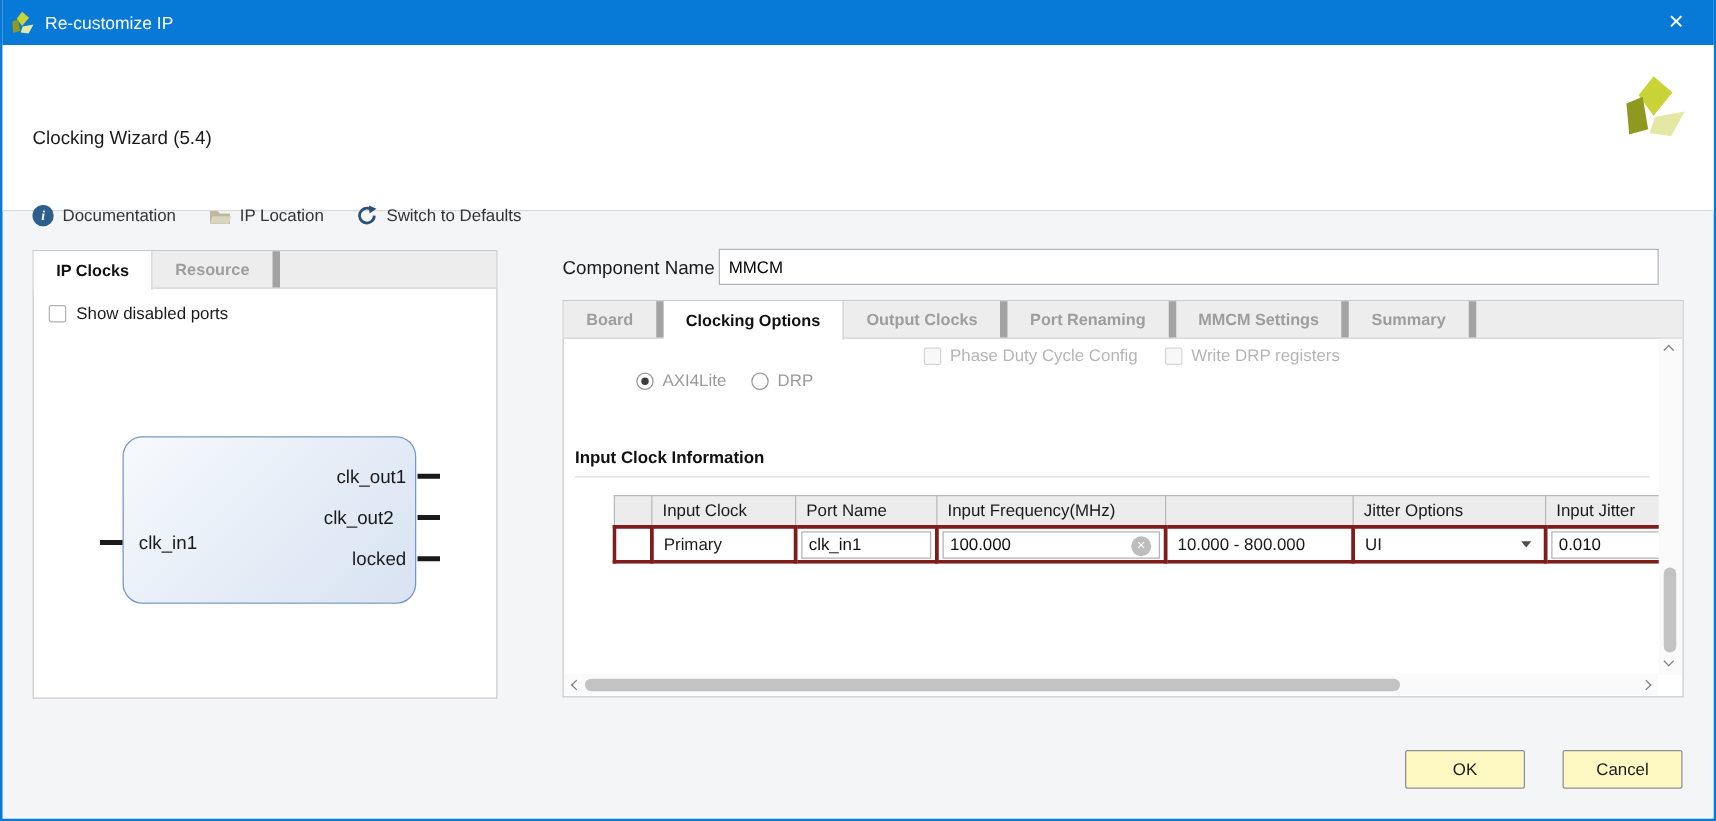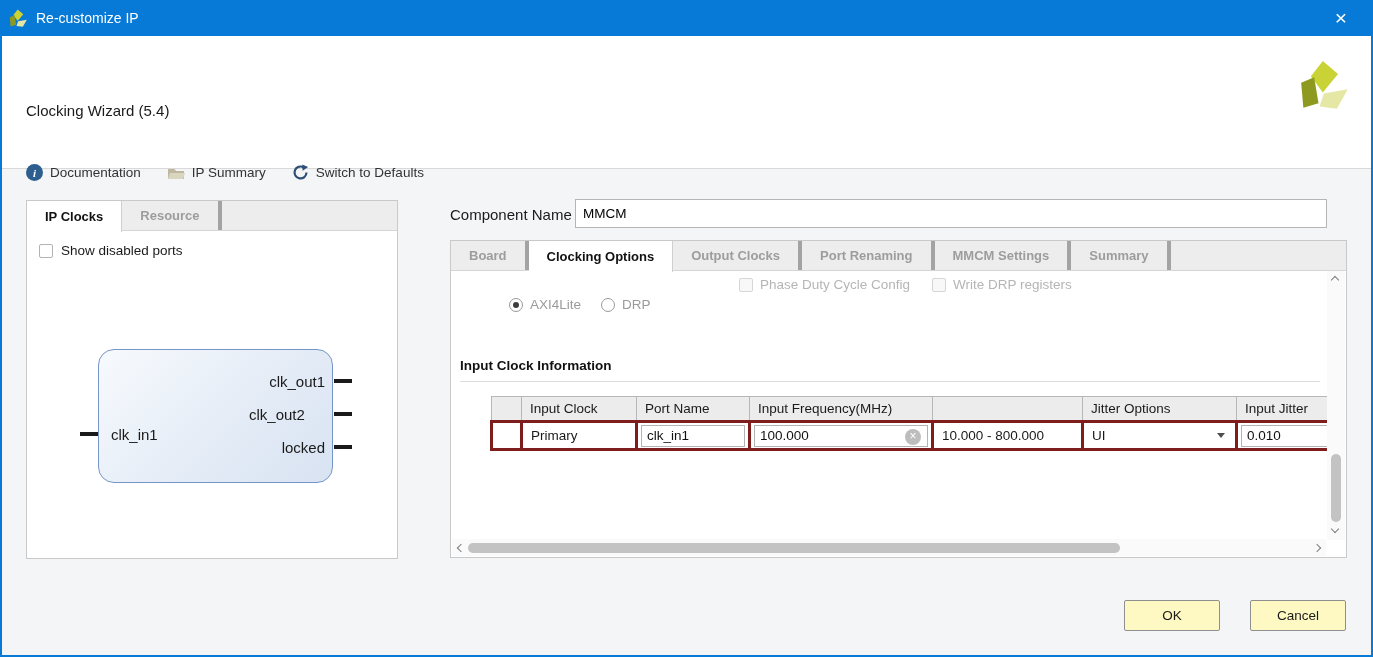--- a/index.html
+++ b/index.html
@@ -21,21 +21,21 @@
   .toolbar { position:absolute; left:24px; top:128px; display:flex; align-items:center; gap:26px; }
   .tool-item { display:flex; align-items:center; gap:7px; font-size:13.5px; color:#333; cursor:pointer; }
   .info-ic { width:17px; height:17px; border-radius:50%; background:#2d5f8e; color:#fff; font-size:11px; font-weight:bold;
              font-family:"Liberation Serif", serif; font-style:italic; display:flex; align-items:center; justify-content:center; }
 
   
   .panel { position:absolute; background:#ffffff; border:1px solid #c9c9c9; }
   .left-panel  { left:24px;  top:200px; width:372px; height:359px; }
   .tabstrip { position:absolute; top:0; left:0; right:0; height:30px; background:#ededed; border-bottom:1px solid #d6d6d6; display:flex; }
   .tab { padding:0 18px; display:flex; align-items:center; font-size:13px; font-weight:bold; color:#9d9d9d;
-         border-right:4px solid #a3a3a3; cursor:pointer; white-space:nowrap; }
+         border-right:6px solid #a3a3a3; cursor:pointer; white-space:nowrap; }
   .tab.active { background:#ffffff; color:#111; border-right:1px solid #cfcfcf; height:31px; }
 
   .cb { display:inline-block; width:14px; height:14px; border:1px solid #b3b3b3; border-radius:2px; background:#fff; flex:0 0 auto; }
   .cb.disabled { border-color:#d6d6d6; background:#f8f8f8; }
   .check-row { position:absolute; left:12px; top:42px; display:flex; align-items:center; gap:8px; font-size:13.5px; color:#1a1a1a; }
 
   
   .ip-block { position:absolute; left:71px; top:148px; width:235px; height:134px;
               background:linear-gradient(135deg,#f7fafd 0%,#e3ebf6 60%,#d8e3f2 100%);
               border:1.5px solid #7795c6; border-radius:16px; }
@@ -115,21 +115,21 @@
       <div class="tool-item">
         <span class="info-ic">i</span>
         <span>Documentation</span>
       </div>
       <div class="tool-item">
         <svg width="18" height="14" viewBox="0 0 18 14">
           <path d="M1 3 L7 3 L9 5 L17 5 L17 13 L1 13 Z" fill="#b9b49a" stroke="#9a9populate482" stroke-width="0"></path>
           <path d="M1 3 L7 3 L9 5 L17 5 L17 13 L1 13 Z" fill="#bdb89e"></path>
           <path d="M1 13 L3 7 L18 7 L16 13 Z" fill="#d9d5c0"></path>
         </svg>
-        <span>IP Summary</span>
+        <span>IP Location</span>
       </div>
       <div class="tool-item">
         <svg width="17" height="17" viewBox="0 0 20 20">
           <path d="M17 10 A7 7 0 1 1 13.5 3.9" fill="none" stroke="#2d4f77" stroke-width="2.6"></path>
           <polygon points="12,0.5 19,3.5 12.5,8" fill="#2d4f77"></polygon>
         </svg>
         <span>Switch to Defaults</span>
       </div>
     </div>
   </div>
@@ -141,21 +141,21 @@
     </div>
     <div class="check-row">
       <span class="cb"></span>
       <span>Show disabled ports</span>
     </div>
 
     <div class="ip-block"></div>
     <div class="stub" style="left:53px; top:231px;"></div>
     <span class="port-label" style="left:84px; top:225px;">clk_in1</span>
     <span class="port-label" style="left:222px; top:172px; width:76px; text-align:right;">clk_out1</span>
-    <span class="port-label" style="left:222px; top:205px; width:76px; text-align:left;">clk_out2</span>
+    <span class="port-label" style="left:222px; top:205px; width:76px; text-align:center;">clk_out2</span>
     <span class="port-label" style="left:222px; top:238px; width:76px; text-align:right;">locked</span>
     <div class="stub" style="left:307px; top:178px;"></div>
     <div class="stub" style="left:307px; top:211px;"></div>
     <div class="stub" style="left:307px; top:244px;"></div>
   </div>
 
   <span class="comp-label">Component Name</span>
   <input class="comp-input" value="MMCM" style="">
 
   <div class="panel right-panel">

